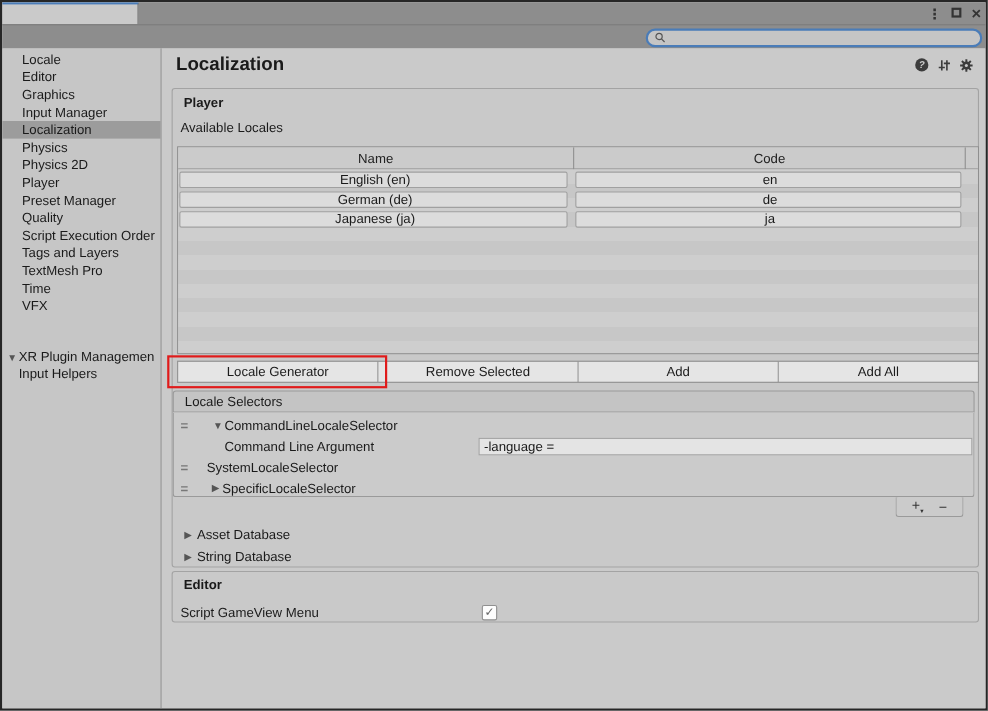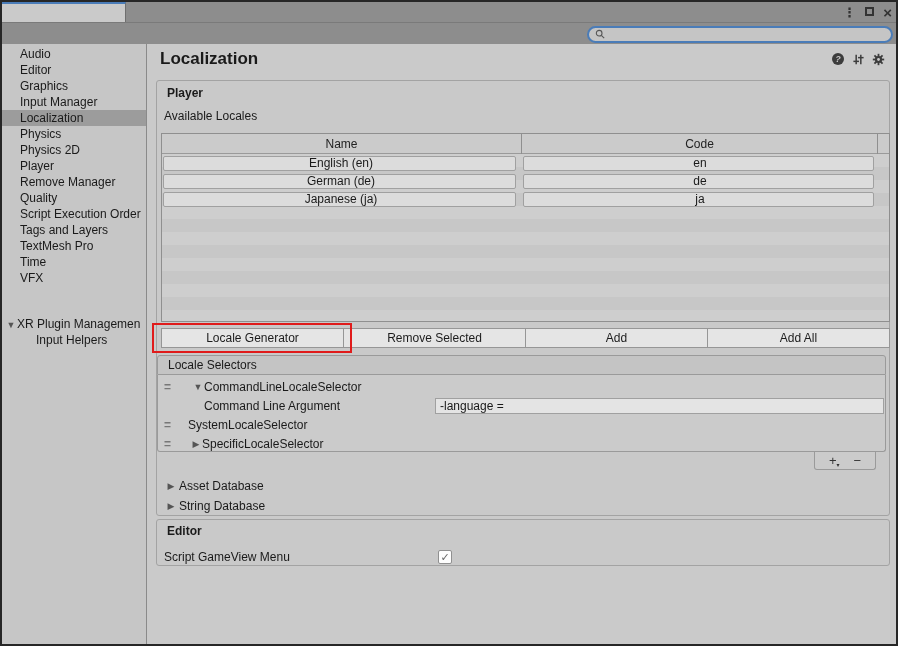--- a/index.html
+++ b/index.html
@@ -26,21 +26,21 @@
   .toolbar{position:absolute;left:0;top:20px;right:0;height:22px;background:#8d8d8d;border-top:1px solid #7a7a7a;}
   .searchwrap{position:absolute;right:3px;top:3px;width:306px;height:17px;background:#c5c5c5;border:2px solid var(--accent);border-radius:9px;display:flex;align-items:center;padding:0 6px;gap:4px;}
   .searchinput{flex:1;border:none;background:transparent;outline:none;font:inherit;height:12px;color:var(--ink);}
 
   
   .content{position:absolute;left:0;top:42px;right:0;bottom:0;display:flex;}
   .sidebar{width:145px;background:#c6c6c6;border-right:1px solid #8a8a8a;padding-top:2px;}
   .sitem{height:16px;line-height:16px;padding-left:18px;white-space:nowrap;overflow:hidden;cursor:default;}
   .sitem.sel{background:#9c9c9c;}
   .sitem.foldrow{padding-left:3px;margin-top:30px;}
-  .sitem.indent{padding-left:34px;}
+  .sitem.indent{padding-left:15px;}
   .fold{display:inline-block;font-size:9px;color:#555;width:12px;text-align:center;}
   .main{position:relative;flex:1;background:#cacaca;}
 
   
   .pagehead{position:absolute;left:0;top:0;right:0;height:30px;display:flex;align-items:center;}
   .pagehead h1{font-size:17px;font-weight:bold;margin-left:13px;flex:1;}
   .headicons{display:flex;align-items:center;gap:6px;margin-right:11px;}
   .hicon{width:14px;height:14px;display:flex;align-items:center;justify-content:center;cursor:default;}
   .helpdisc{width:12px;height:12px;border-radius:50%;background:#3c3c3c;color:#cacaca;font-size:9px;font-weight:bold;display:flex;align-items:center;justify-content:center;}
 
@@ -131,29 +131,29 @@
           <line x1="7.6" y1="7.6" x2="11" y2="11" stroke="#555" stroke-width="1.3"></line>
         </svg>
       </span>
       <input class="searchinput" value="" style="">
     </div>
   </div>
 
   <div class="content">
 
     <div class="sidebar">
-      <div class="sitem"><span>Audio</span></div>
+      <div class="sitem"><span>Locale</span></div>
       <div class="sitem"><span>Editor</span></div>
       <div class="sitem"><span>Graphics</span></div>
       <div class="sitem"><span>Input Manager</span></div>
       <div class="sitem sel"><span>Localization</span></div>
       <div class="sitem"><span>Physics</span></div>
       <div class="sitem"><span>Physics 2D</span></div>
       <div class="sitem"><span>Player</span></div>
-      <div class="sitem"><span>Remove Manager</span></div>
+      <div class="sitem"><span>Preset Manager</span></div>
       <div class="sitem"><span>Quality</span></div>
       <div class="sitem"><span>Script Execution Order</span></div>
       <div class="sitem"><span>Tags and Layers</span></div>
       <div class="sitem"><span>TextMesh Pro</span></div>
       <div class="sitem"><span>Time</span></div>
       <div class="sitem"><span>VFX</span></div>
       <div class="sitem foldrow">
         <span class="fold">▼</span><span>XR Plugin Managemen</span>
       </div>
       <div class="sitem indent"><span>Input Helpers</span></div>

